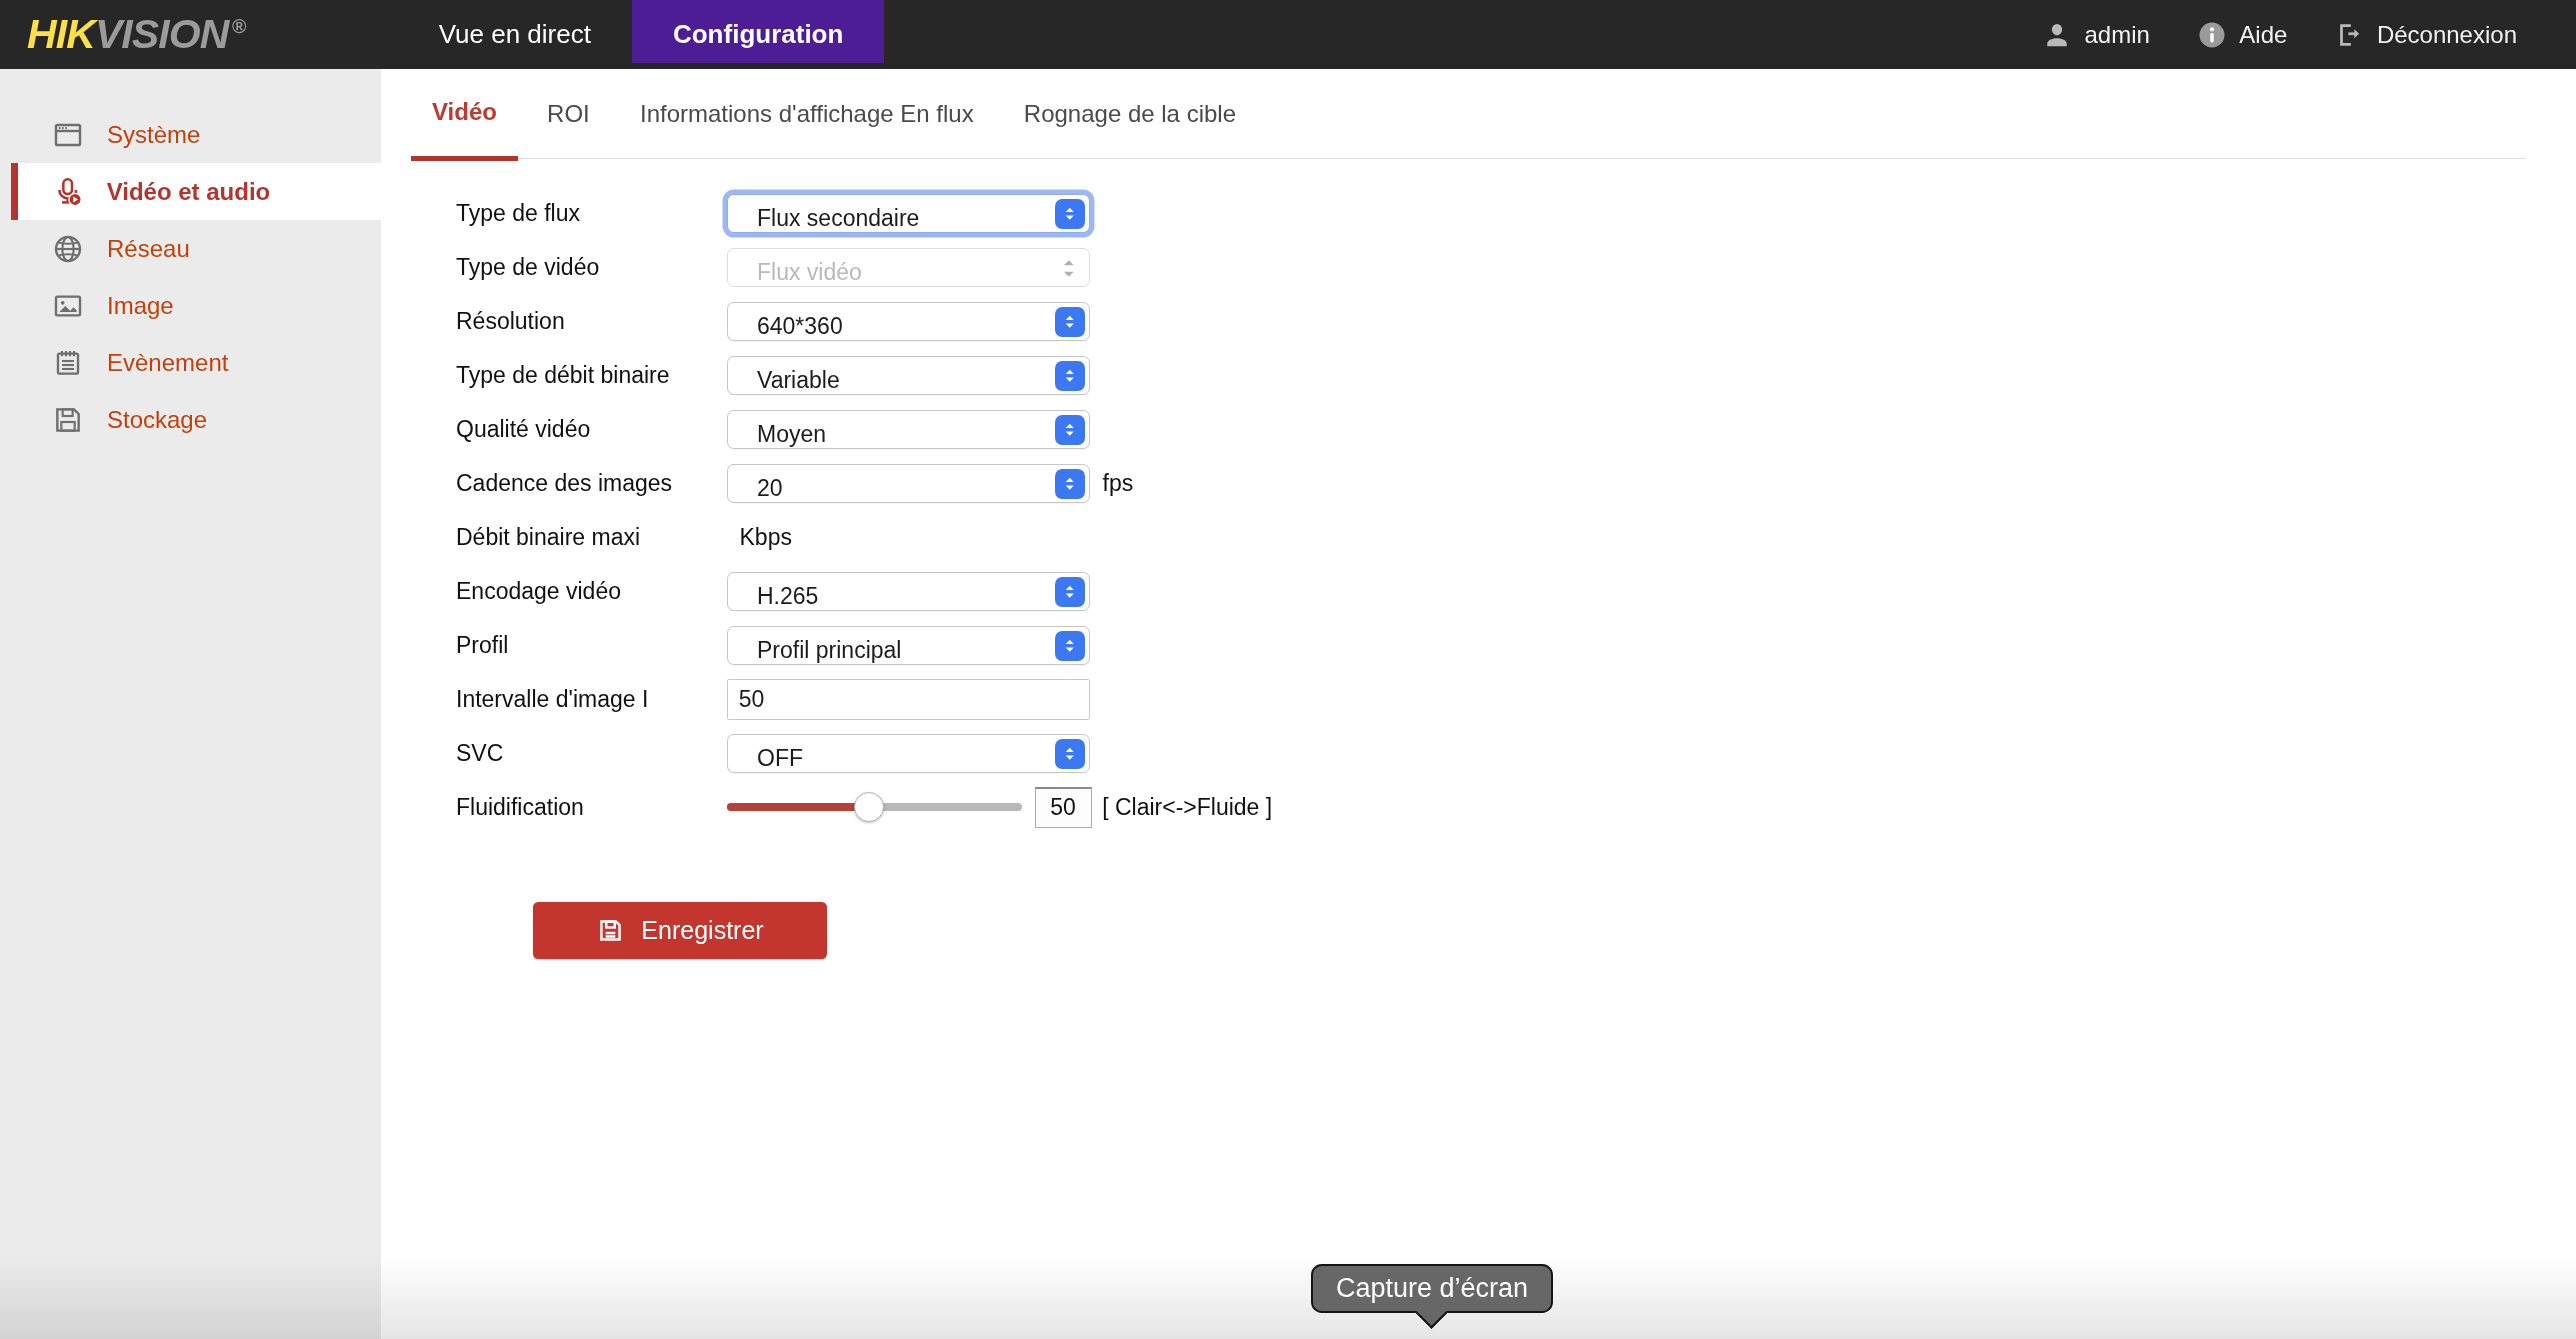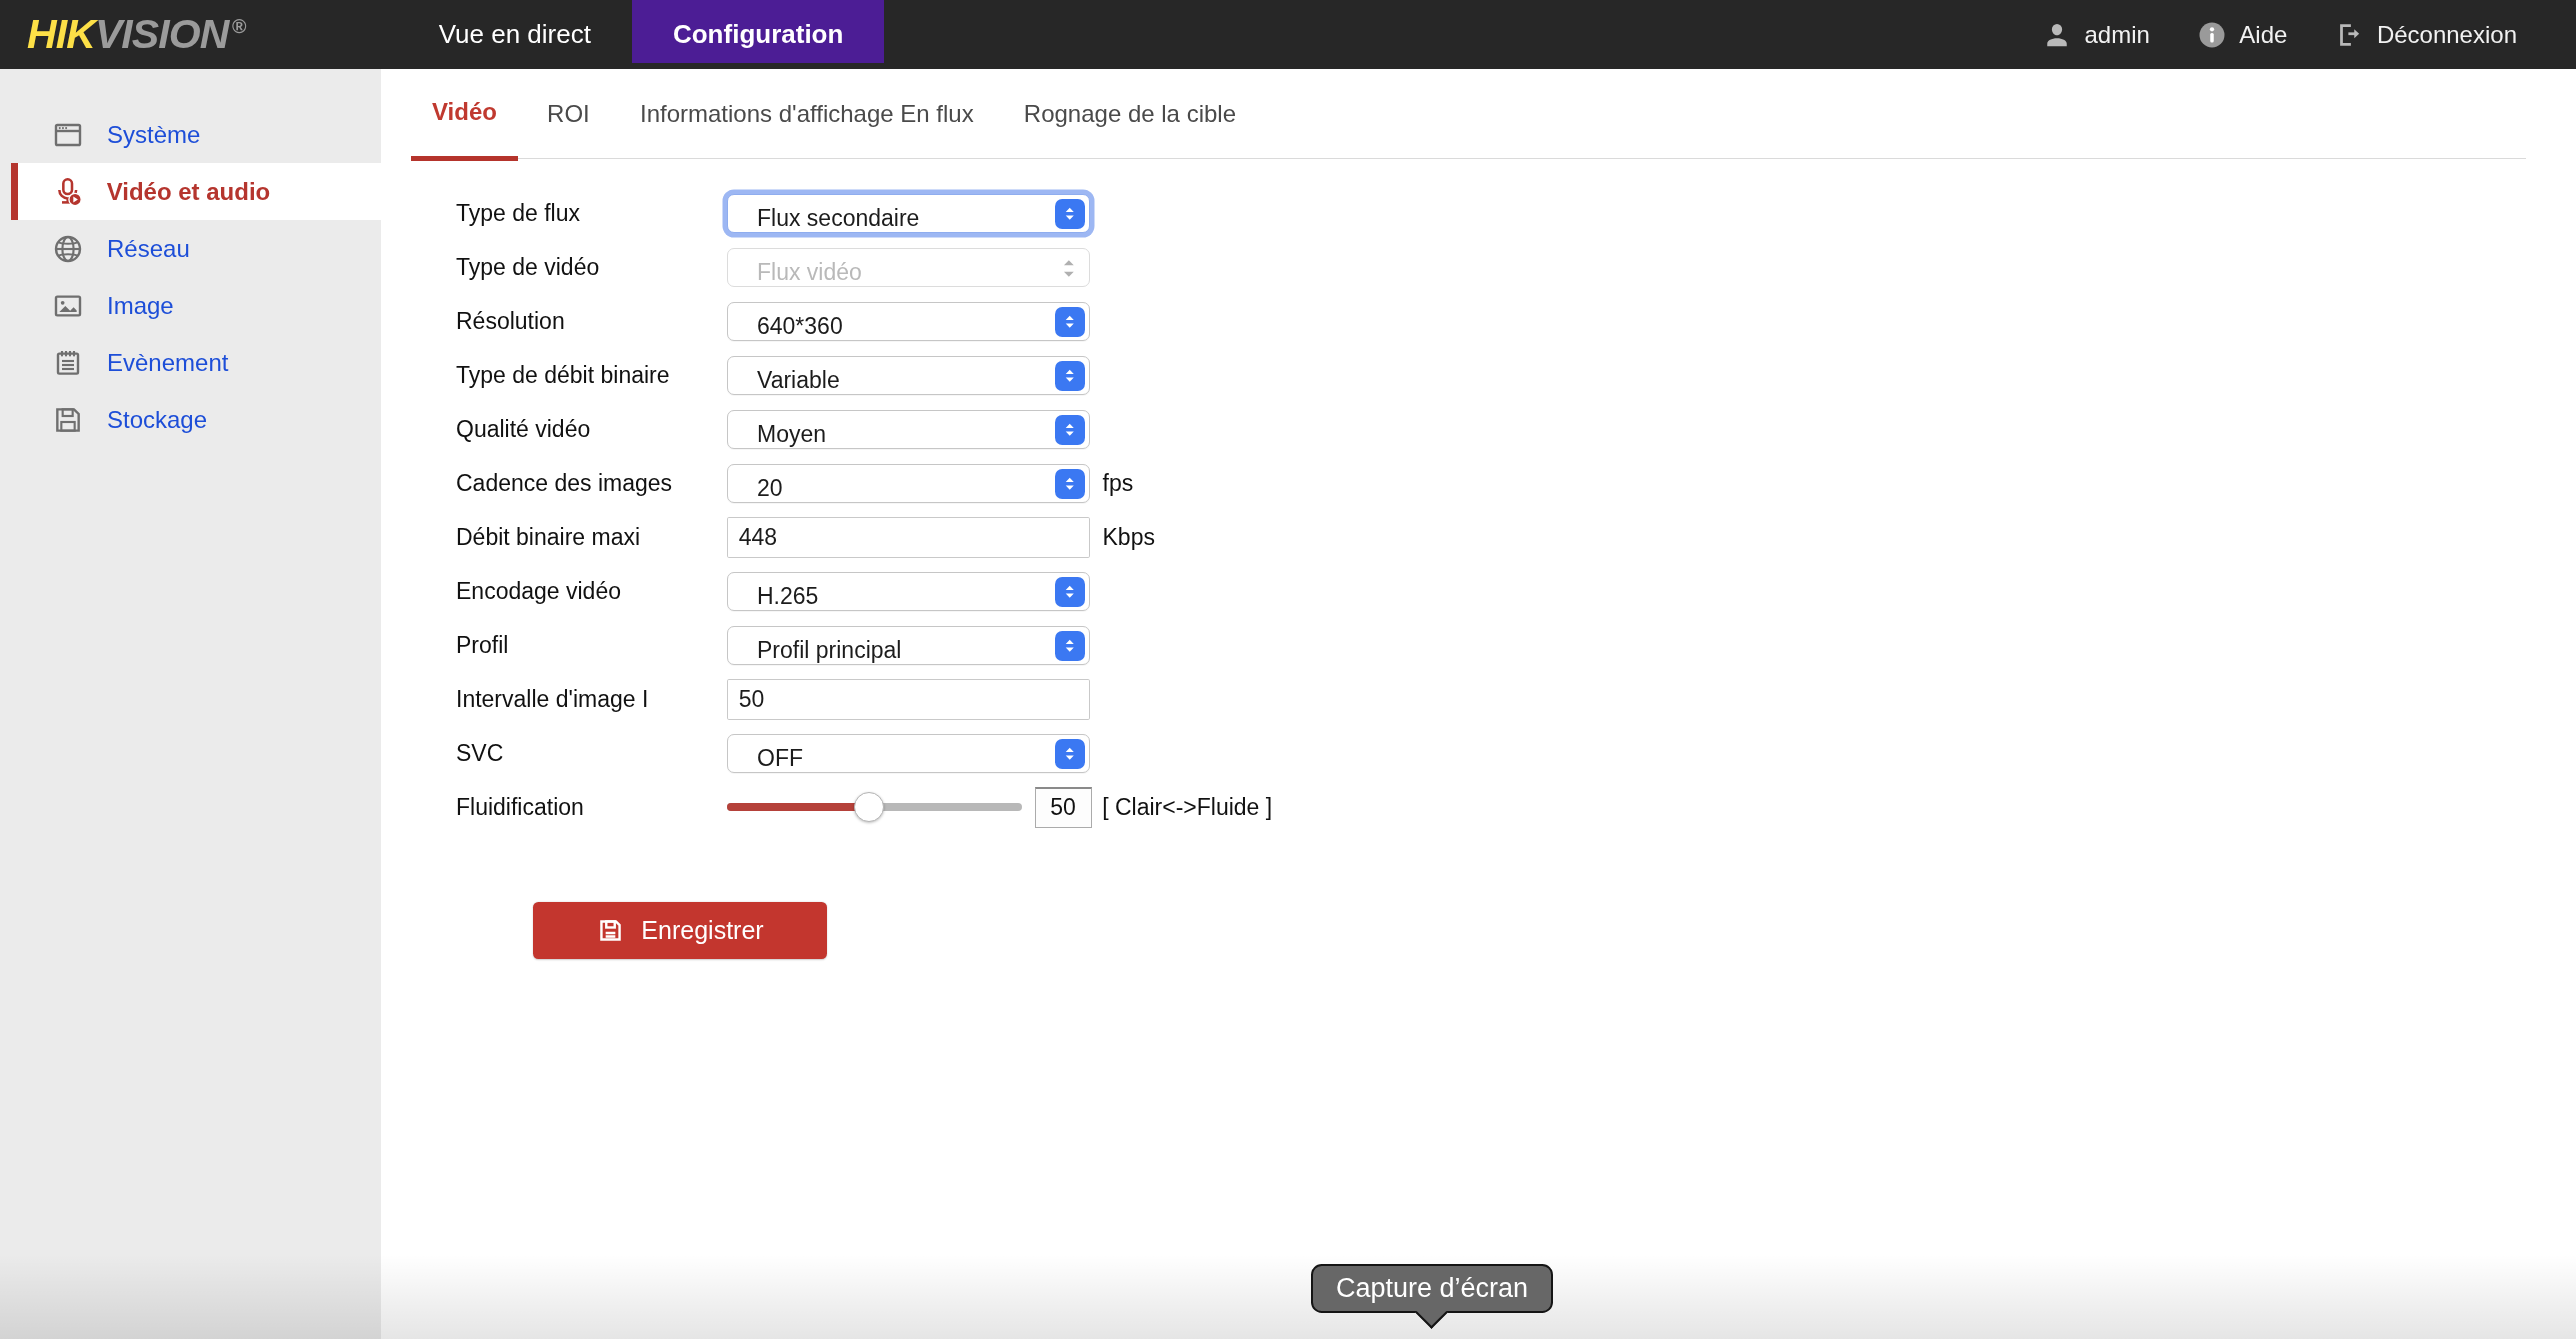--- a/index.html
+++ b/index.html
@@ -24,21 +24,21 @@
   .top-group .tico { width:30px; height:30px; margin-right:12.5px; display:block; }
   .top-group .tlabel { color:#f2f2f2; font-size:24px; white-space:nowrap; }
 
   
   .sidebar { position:absolute; left:0; top:69px; width:381px; bottom:0;
     background:#ebebeb; z-index:10; }
   .side-list { margin-top:37px; }
   .side-item { height:57px; display:flex; align-items:center; padding-left:52px;
     cursor:pointer; }
   .side-item .sico { width:32px; height:32px; margin-right:23px; flex:0 0 auto; }
-  .side-item .slabel { font-size:24px; color:#1d4ed8; white-space:nowrap; }
+  .side-item .slabel { font-size:24px; color:#c2410c; white-space:nowrap; }
   .side-item.active { background:#ffffff; margin-left:10.7px; padding-left:34px;
     border-left:7.2px solid #b5352e; }
   .side-item.active .slabel { color:#b5352e; font-weight:bold; }
 
   
   .content { position:absolute; left:381px; top:69px; right:0; bottom:0; background:#fff; }
   .tabs { display:flex; align-items:center; height:90px; margin:0 50px 0 29.5px;
     border-bottom:1.8px solid #dadada; gap:7.2px; }
   .tab { padding:0 21.5px; line-height:89px; font-size:24px; color:#4a4a4a;
     cursor:pointer; white-space:nowrap; }
@@ -278,21 +278,20 @@
             <svg width="21.5" height="21.5" viewBox="0 0 24 24">
               <path fill="#fff" d="M7.5 10l4.5-4.6L16.5 10zM7.5 14l4.5 4.6L16.5 14z"></path>
             </svg>
           </span>
       </div>
       <span class="unit">fps</span>
     </div>
 
     <div class="row">
       <div class="flabel">Débit binaire maxi</div>
-      <input class="text-input" value="448" style="">
       <span class="unit">Kbps</span>
     </div>
 
     <div class="row">
       <div class="flabel">Encodage vidéo</div>
       <div class="select">
         <span class="sel-val">H.265</span>
         <span class="stepper">
             <svg width="21.5" height="21.5" viewBox="0 0 24 24">
               <path fill="#fff" d="M7.5 10l4.5-4.6L16.5 10zM7.5 14l4.5 4.6L16.5 14z"></path>

